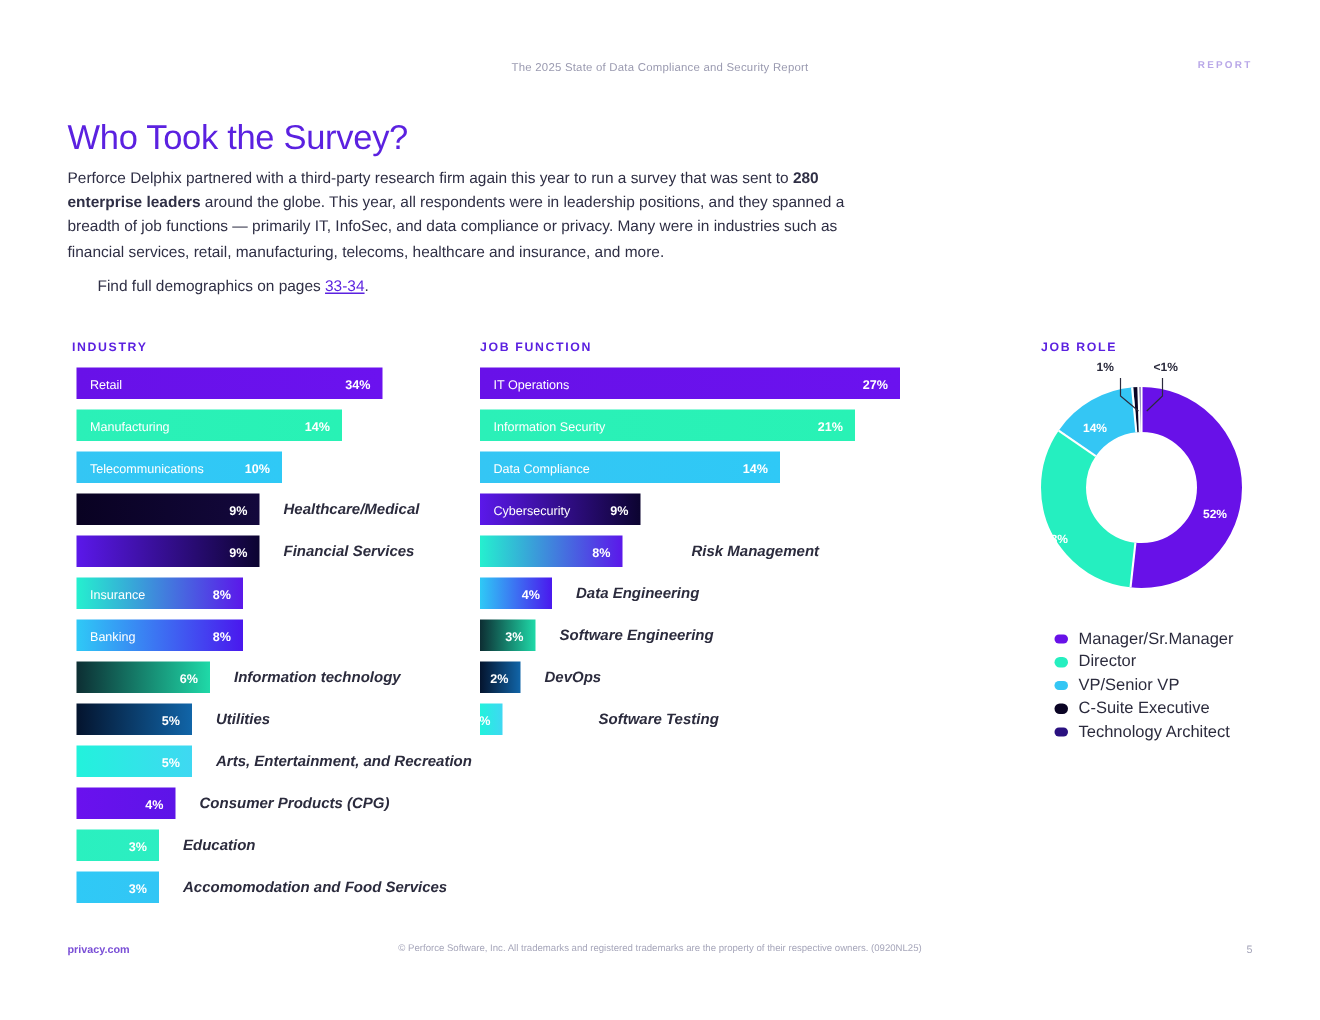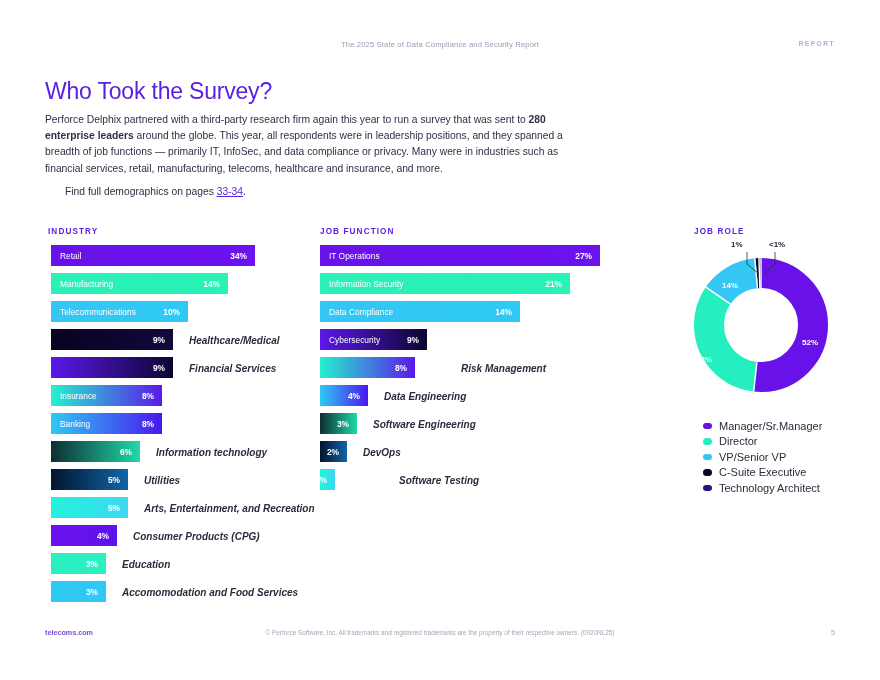--- a/index.html
+++ b/index.html
@@ -309,17 +309,17 @@
       <div class="lg-row">
         <span class="lg-dot" style="background: rgb(10, 4, 36);"></span>
         <span class="lg-txt">C-Suite Executive</span>
       </div>
       <div class="lg-row">
         <span class="lg-dot" style="background: rgb(42, 17, 128);"></span>
         <span class="lg-txt">Technology Architect</span>
       </div>
     </div>
 
-  <div class="ft-left">telecoms.com</div>
+  <div class="ft-left">privacy.com</div>
   <div class="ft-center">© Perforce Software, Inc. All trademarks and registered trademarks are the property of their respective owners. (0920NL25)</div>
   <div class="ft-right">5</div>
 
 </div>
 
 </body></html>

